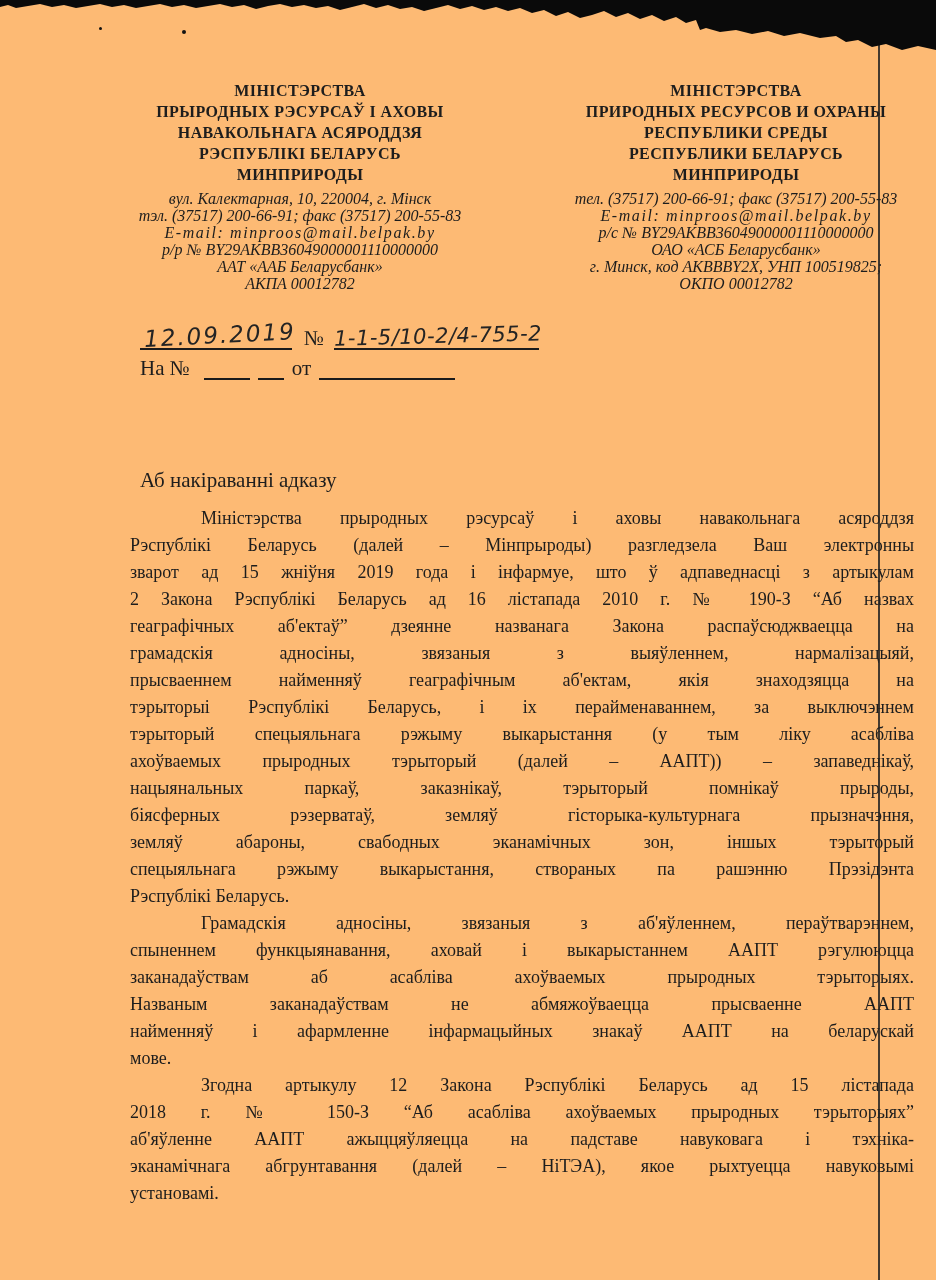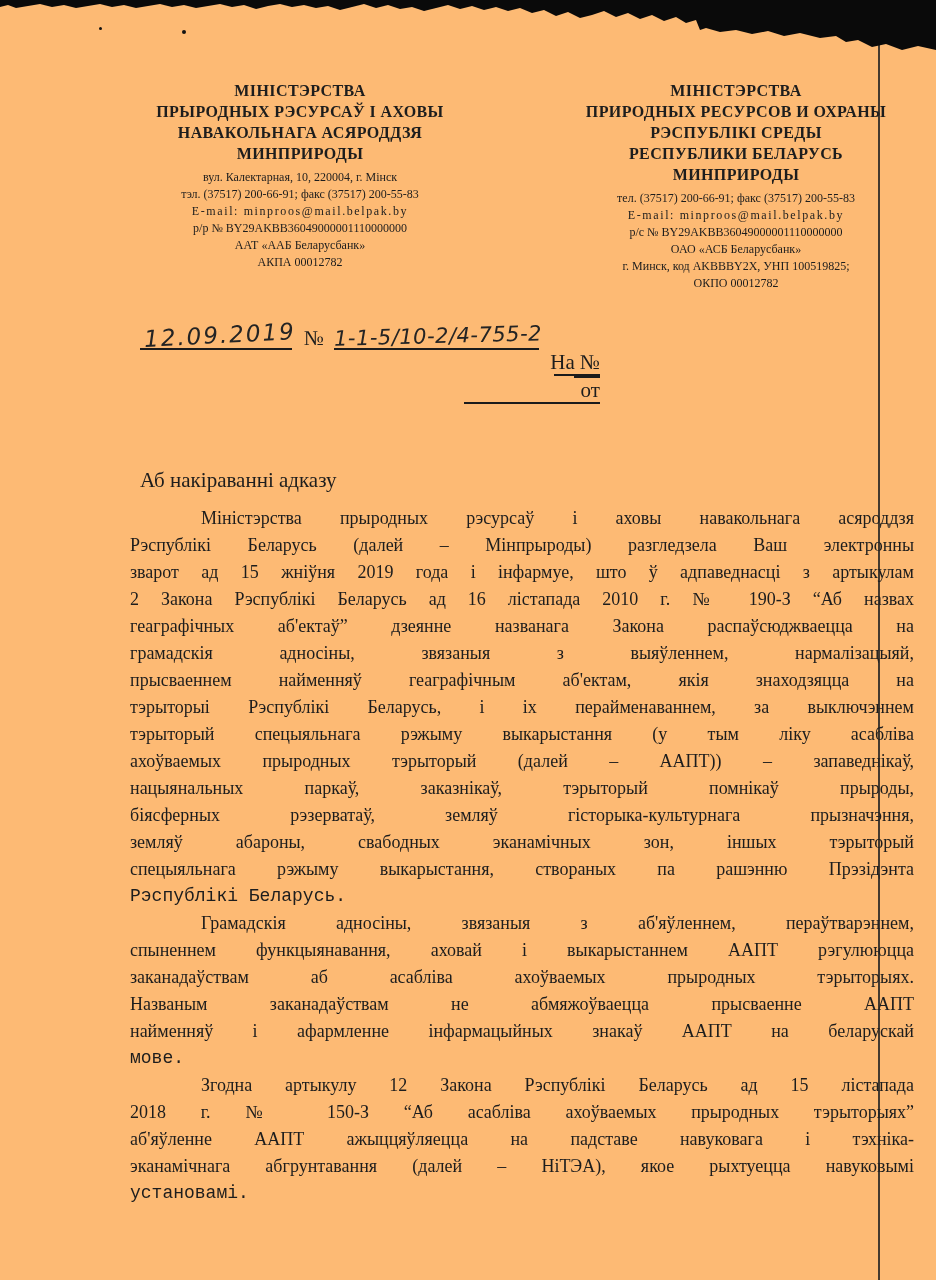--- a/index.html
+++ b/index.html
@@ -22,78 +22,79 @@
     background:rgba(35,35,35,0.85);z-index:5;
   }
   .dot{position:absolute;background:#111;border-radius:50%;z-index:6;}
   .dot1{left:99px;top:27px;width:3px;height:3px;}
   .dot2{left:182px;top:30px;width:4px;height:4px;}
   
   .hdr{position:absolute;top:80px;text-align:center;z-index:2;}
   .hdr-left{left:108px;width:384px;}
   .hdr-right{left:550px;width:372px;}
   .hdr-bold{font-weight:bold;font-size:16px;line-height:21px;letter-spacing:0.4px;}
-  .hdr-small{font-size:12px;line-height:17px;}
+  .hdr-small{font-size:16px;line-height:17px;font-style:italic;}
   .hdr-small-wrap{margin-top:5px;}
   .spaced{letter-spacing:1.6px;}
   
   .ref{position:absolute;left:140px;top:314px;width:460px;z-index:2;}
   .ref-row{display:flex;align-items:flex-end;}
   .ref-row1{height:36px;}
-  .ref-row2{height:30px;flex-direction:column;}
+  .ref-row2{height:30px;}
   .prt{font-size:21px;line-height:24px;}
   .u{border-bottom:2px solid #1b1b1b;}
   .u-date{width:148px;text-align:left;padding-left:4px;}
   .no-label{margin-left:12px;}
   .u-num{margin-left:10px;width:205px;white-space:nowrap;}
   .seg1{margin-left:14px;width:46px;height:1px;}
   .seg2{margin-left:8px;width:26px;height:1px;}
   .ot-label{margin-left:8px;}
   .seg3{margin-left:8px;width:136px;height:1px;}
   .hand{font-family:"DejaVu Sans", sans-serif;font-style:italic;display:inline-block;color:#242424;}
   .hand-date{font-size:23px;transform:rotate(-3deg);letter-spacing:2px;}
   .hand-num{font-size:21px;transform:rotate(-1.5deg);letter-spacing:0.5px;}
   
   .subject{position:absolute;left:140px;top:468px;font-size:21px;z-index:2;}
   .body-text{position:absolute;left:130px;top:505px;width:784px;font-size:18px;line-height:27px;z-index:2;}
   .line{text-align:justify;text-align-last:justify;}
   .line.first{text-indent:71px;}
-  .line.last{text-align-last:left;font-family:Liberation Mono, monospace;}
+  .line.last{text-align-last:left;}
 </style>
 </head>
 <body>
 
 <div class="page">
 
   <svg class="top-band" viewBox="0 0 936 52" preserveAspectRatio="none">
     <path fill="#0a0a0a" d="M0 0 H936 V50 L918 46 L902 50 L886 44 L872 47 L858 40 L846 42 L836 36 L820 38 L800 33 L784 36 L768 31 L752 34 L736 30 L720 32 L706 28 L700 30 L696 20 L686 23 L676 17 L664 21 L652 15 L640 19 L628 13 L616 17 L604 11 L592 15 L580 18 L568 12 L556 16 L544 10 L532 13 L520 8 L508 11 L496 7 L484 10 L472 6 L460 9 L448 5 L436 8 L424 11 L412 7 L400 9 L388 5 L376 8 L364 4 L352 7 L340 10 L328 6 L316 8 L304 5 L292 7 L280 4 L268 6 L256 9 L244 5 L232 7 L220 4 L208 6 L196 8 L184 5 L172 7 L160 4 L148 6 L136 8 L124 5 L112 7 L100 4 L88 6 L76 8 L64 5 L52 7 L40 4 L28 6 L16 8 L8 5 L0 7 Z"></path>
   </svg>
   <div class="fold-line"></div>
   <div class="dot dot1"></div>
   <div class="dot dot2"></div>
 
   <div class="hdr hdr-left">
     <div class="hdr-bold">МІНІСТЭРСТВА</div>
     <div class="hdr-bold">ПРЫРОДНЫХ РЭСУРСАЎ І АХОВЫ</div>
     <div class="hdr-bold">НАВАКОЛЬНАГА АСЯРОДДЗЯ</div>
+    <div class="hdr-bold">РЭСПУБЛІКІ БЕЛАРУСЬ</div>
     <div class="hdr-bold">МИНПРИРОДЫ</div>
     <div class="hdr-small-wrap">
       <div class="hdr-small">вул. Калектарная, 10,  220004, г. Мінск</div>
       <div class="hdr-small">тэл. (37517) 200-66-91; факс (37517) 200-55-83</div>
       <div class="hdr-small spaced">E-mail: minproos@mail.belpak.by</div>
       <div class="hdr-small">р/р  № BY29AKBB36049000001110000000</div>
       <div class="hdr-small">ААТ «ААБ  Беларусбанк»</div>
       <div class="hdr-small">АКПА  00012782</div>
     </div>
   </div>
 
   <div class="hdr hdr-right">
     <div class="hdr-bold">МІНІСТЭРСТВА</div>
     <div class="hdr-bold">ПРИРОДНЫХ РЕСУРСОВ И ОХРАНЫ</div>
-    <div class="hdr-bold">РЭСПУБЛІКІ СРЕДЫ</div>
+    <div class="hdr-bold">РЕСПУБЛИКИ СРЕДЫ</div>
     <div class="hdr-bold">РЕСПУБЛИКИ БЕЛАРУСЬ</div>
     <div class="hdr-bold">МИНПРИРОДЫ</div>
     <div class="hdr-small-wrap">
       <div class="hdr-small">тел. (37517) 200-66-91; факс (37517) 200-55-83</div>
       <div class="hdr-small spaced">E-mail: minproos@mail.belpak.by</div>
       <div class="hdr-small">р/с №  BY29AKBB36049000001110000000</div>
       <div class="hdr-small">ОАО «АСБ  Беларусбанк»</div>
       <div class="hdr-small">г. Минск, код AKBBBY2X, УНП 100519825;</div>
       <div class="hdr-small">ОКПО 00012782</div>
     </div>

